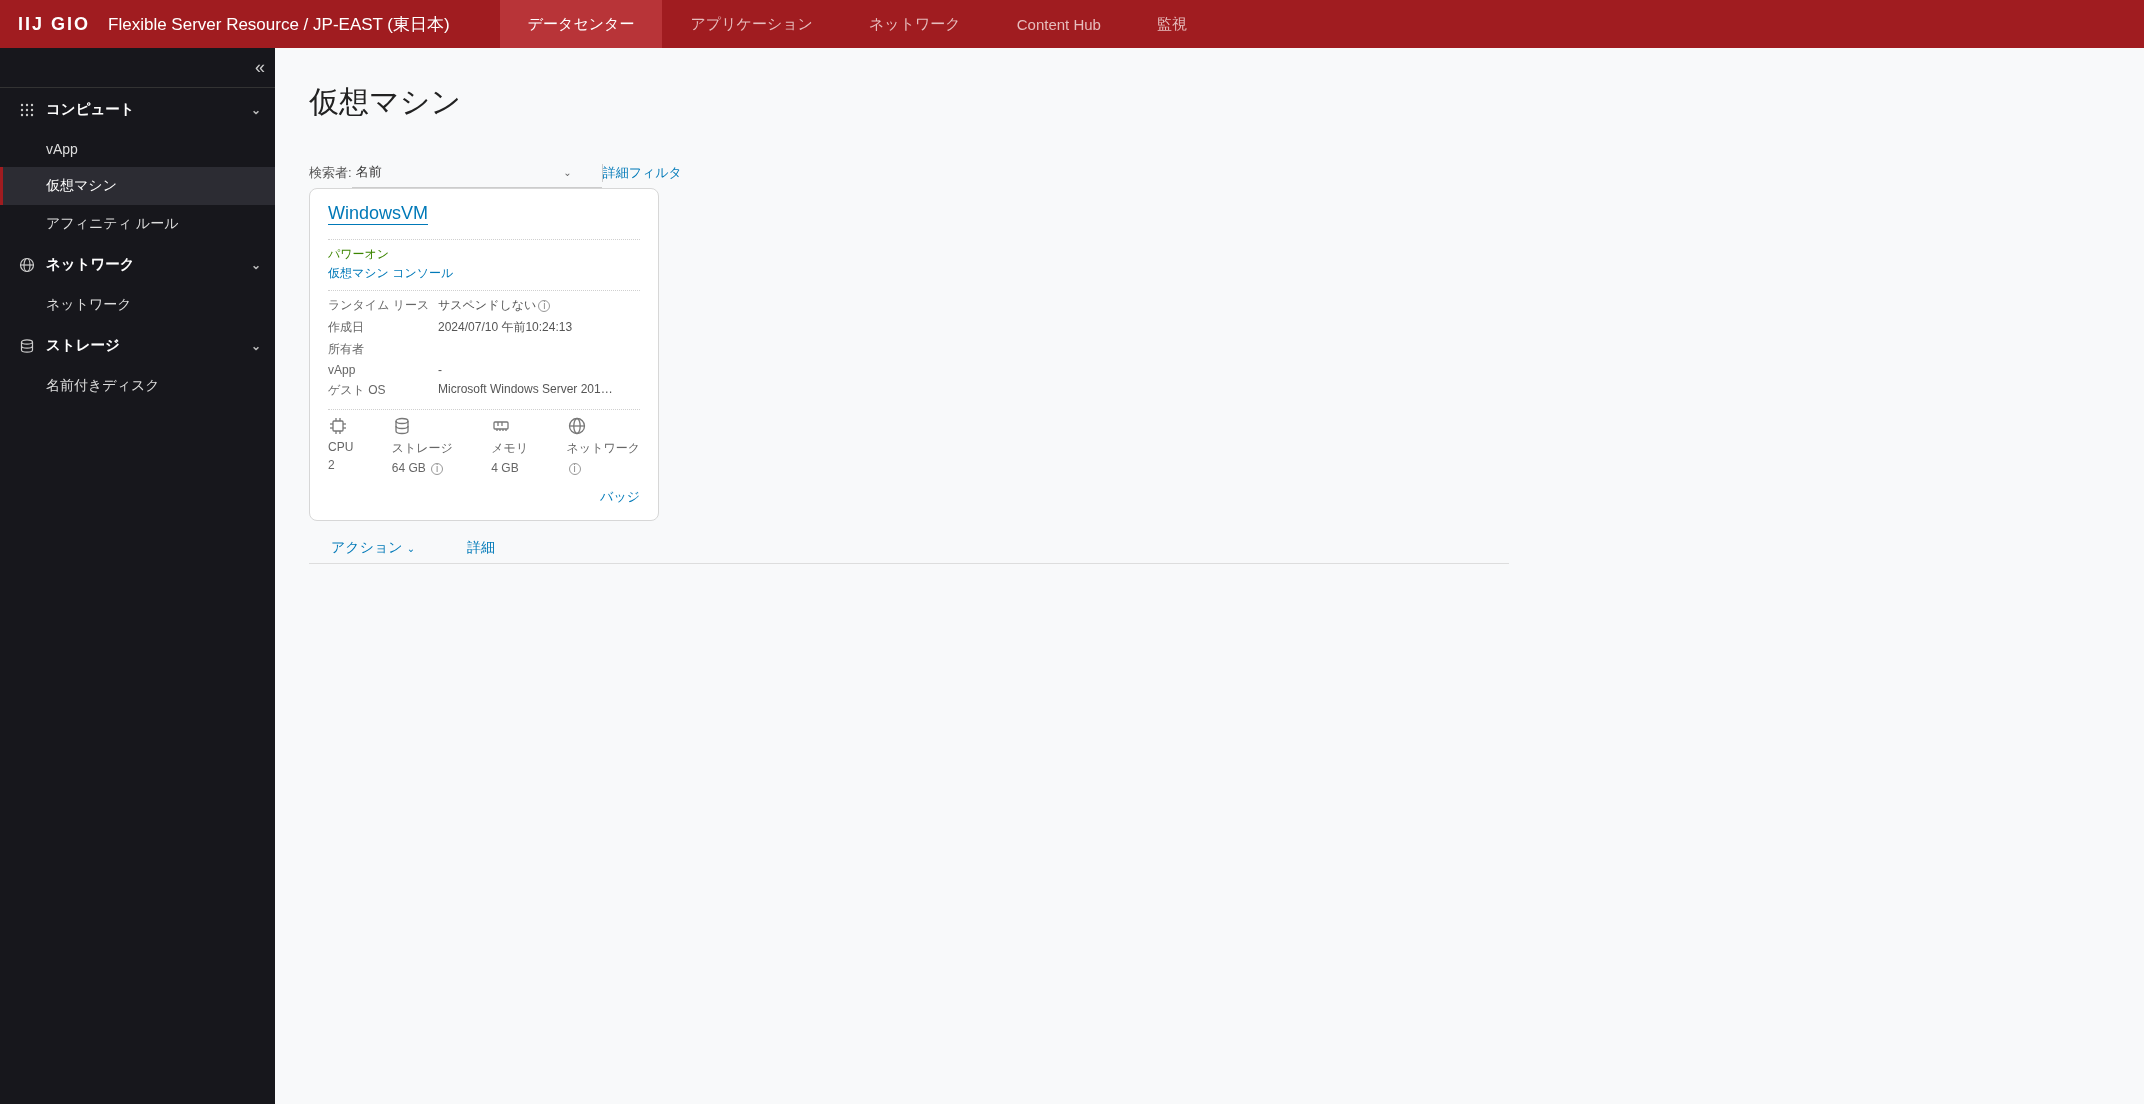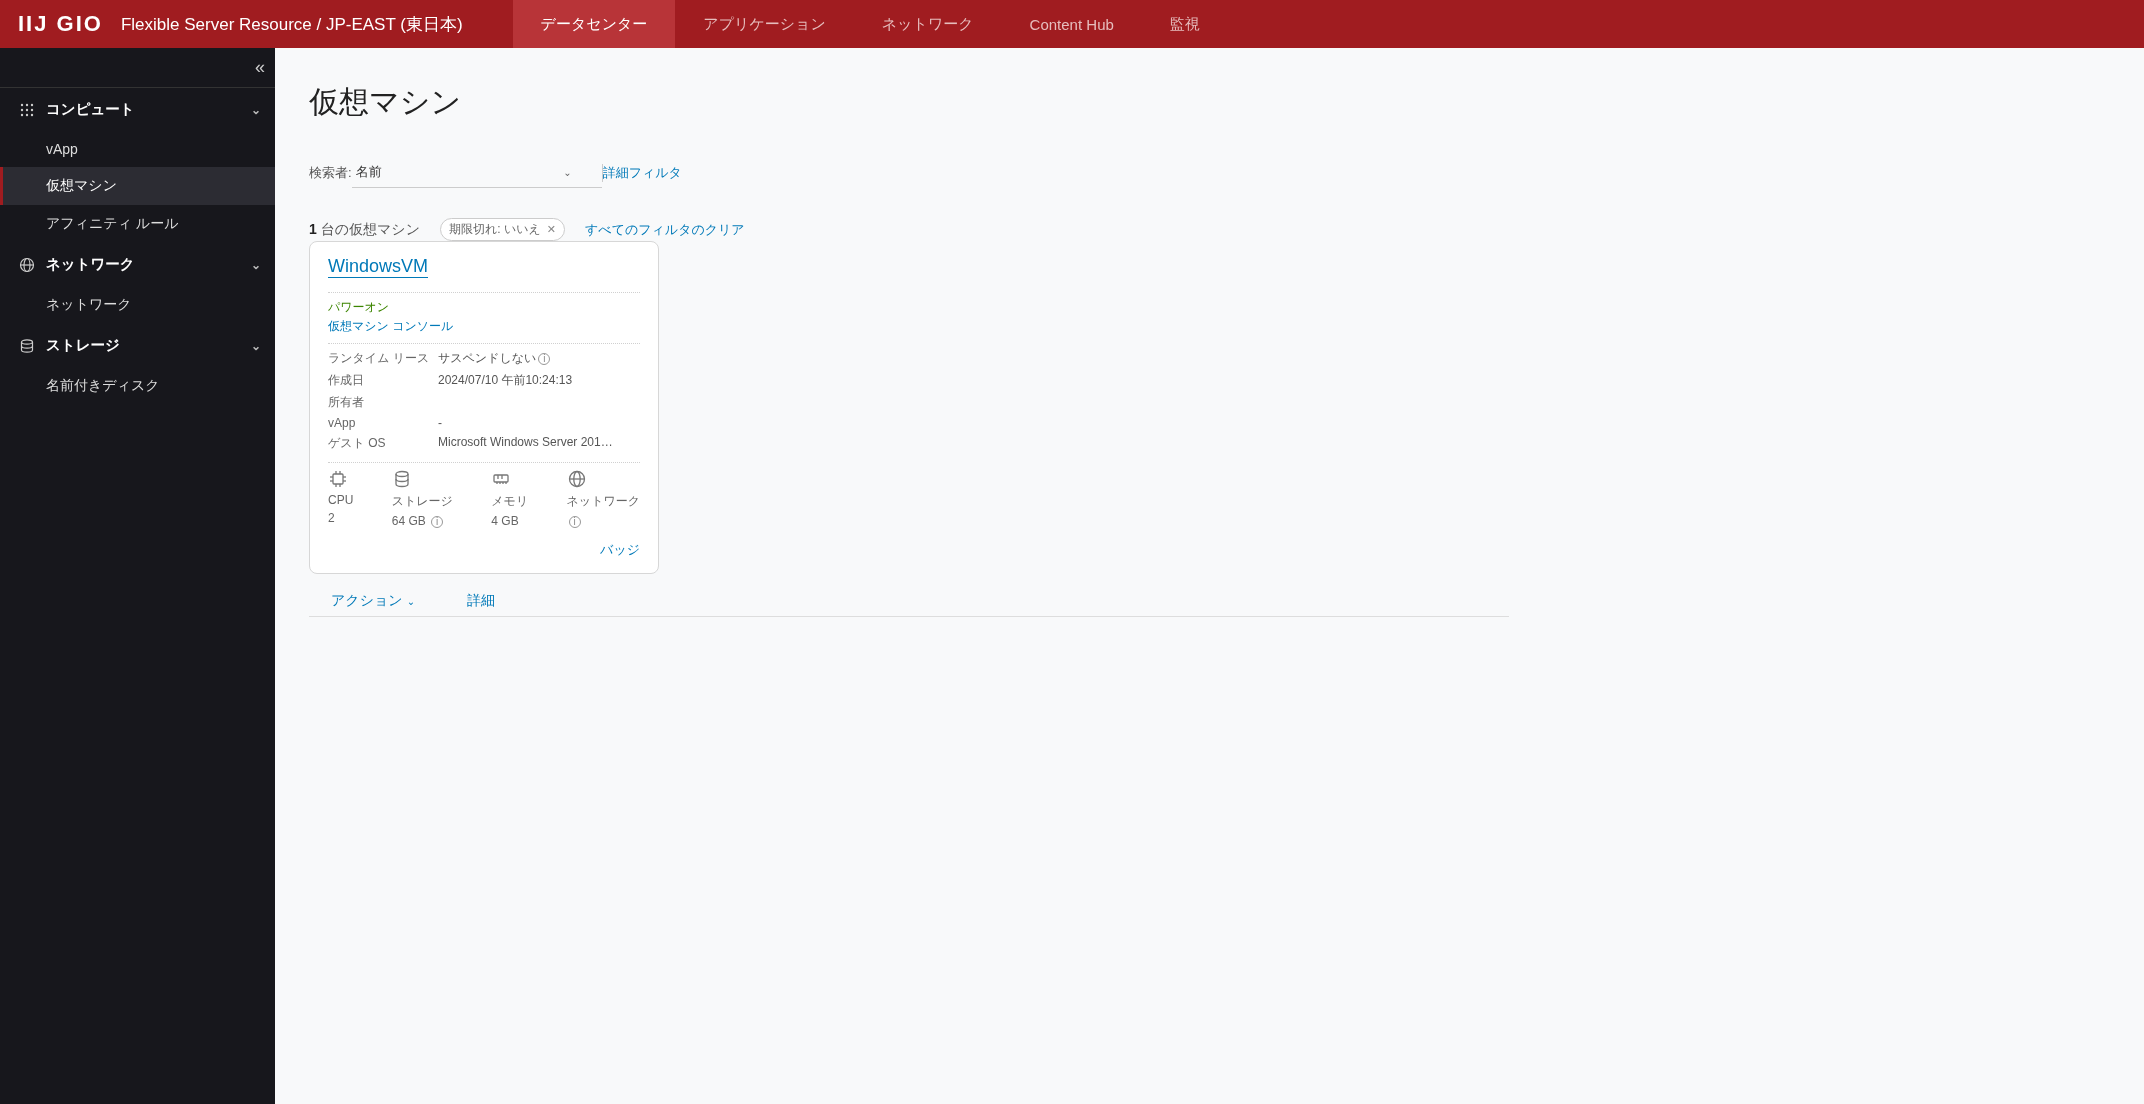--- a/index.html
+++ b/index.html
@@ -1,20 +1,20 @@
 <!DOCTYPE html>
 <html><head>
 <meta charset="utf-8">
 <style>
 * { margin: 0; padding: 0; box-sizing: border-box; }
 body { font-family: "Segoe UI", "Hiragino Kaku Gothic ProN", Meiryo, sans-serif; background: #f5f5f5; color: #333; }
 
 
 .header { background: #a01c20; color: #fff; display: flex; align-items: center; height: 48px; }
-.logo { display: flex; align-items: center; padding: 0 18px 0 18px; font-weight: 700; letter-spacing: 2px; font-size: 22px; white-space: nowrap; font-family: Arial, sans-serif;}
+.logo { display: flex; align-items: center; padding: 0 18px 0 18px; font-weight: 700; letter-spacing: 2px; font-size: 18px; white-space: nowrap; font-family: Arial, sans-serif;}
 .app-title { font-size: 17px; white-space: nowrap; padding-right: 30px; }
 .nav-tabs { display: flex; height: 100%; margin-left: 20px; }
 .nav-tab { display: flex; align-items: center; padding: 0 28px; font-size: 15px; cursor: pointer; color: #e6bdbd; }
 .nav-tab.active { background: #b83438; color: #ffffff; }
 
 
 .layout { display: flex; height: calc(100vh - 48px); }
 
 
 .sidebar { width: 275px; background: #17171c; color: #ddd; font-size: 14px; overflow-y: auto; flex-shrink: 0; }
@@ -142,28 +142,20 @@
     <div class="search-row">
       <span class="search-label">検索者:</span>
       <span class="criteria-sel">
         <span>名前</span>
         <span style="font-size:10px;color:#666;">⌄</span>
       </span>
       <span class="divider-v"></span>
       <span class="link-blue">詳細フィルタ</span>
     </div>
 
-    <div class="filter-row">
-      <span class="count-label"><b>1</b> <span>台の仮想マシン</span></span>
-      <span class="chip">
-        <span>期限切れ: いいえ</span>
-        <span class="chip-x">✕</span>
-      </span>
-      <span class="link-blue">すべてのフィルタのクリア</span>
-    </div>
 
 
     <div class="card">
       <span class="card-title">WindowsVM</span>
       <hr class="hr-dotted">
       <div class="status-on">パワーオン</div>
       <span class="console-link">仮想マシン コンソール</span>
       <hr class="hr-dotted">
       <div class="meta-grid">
         <span>ランタイム リース</span>

